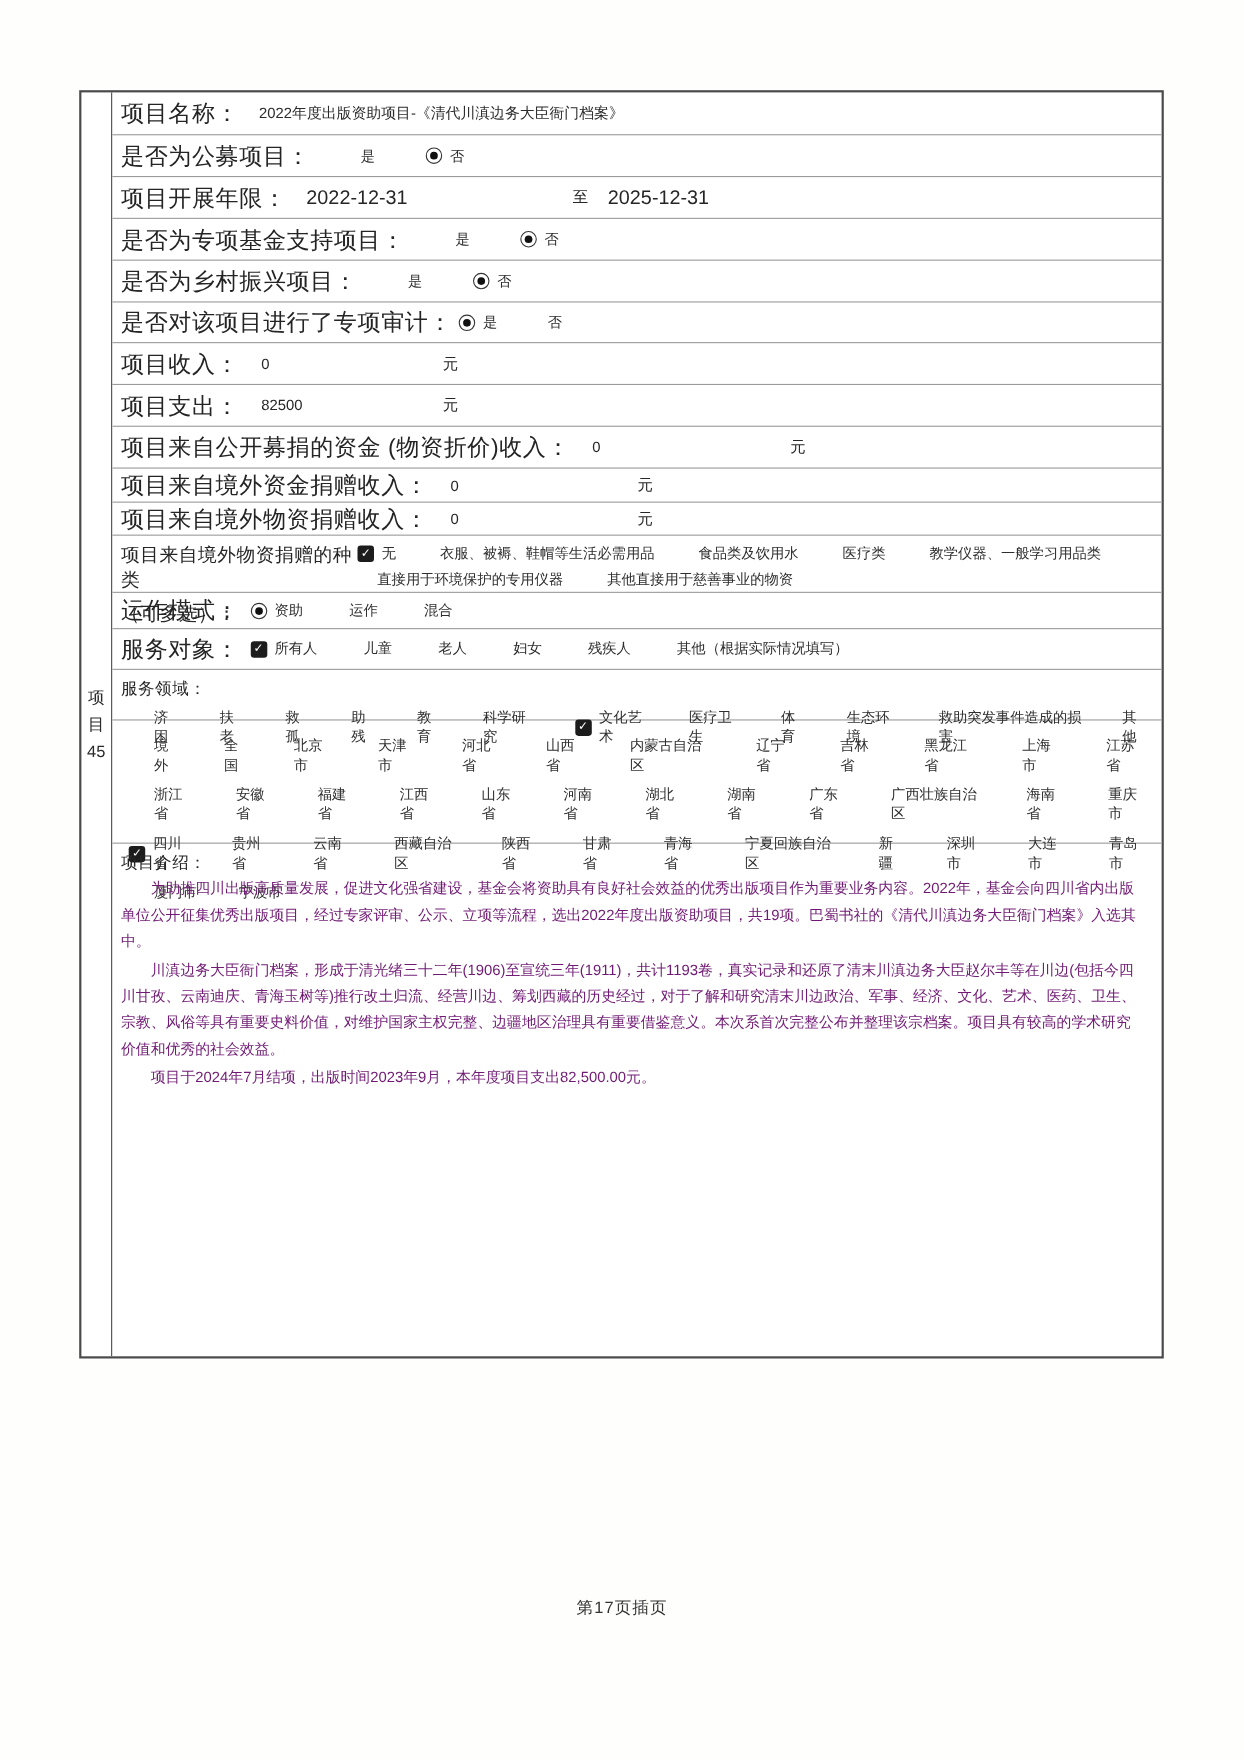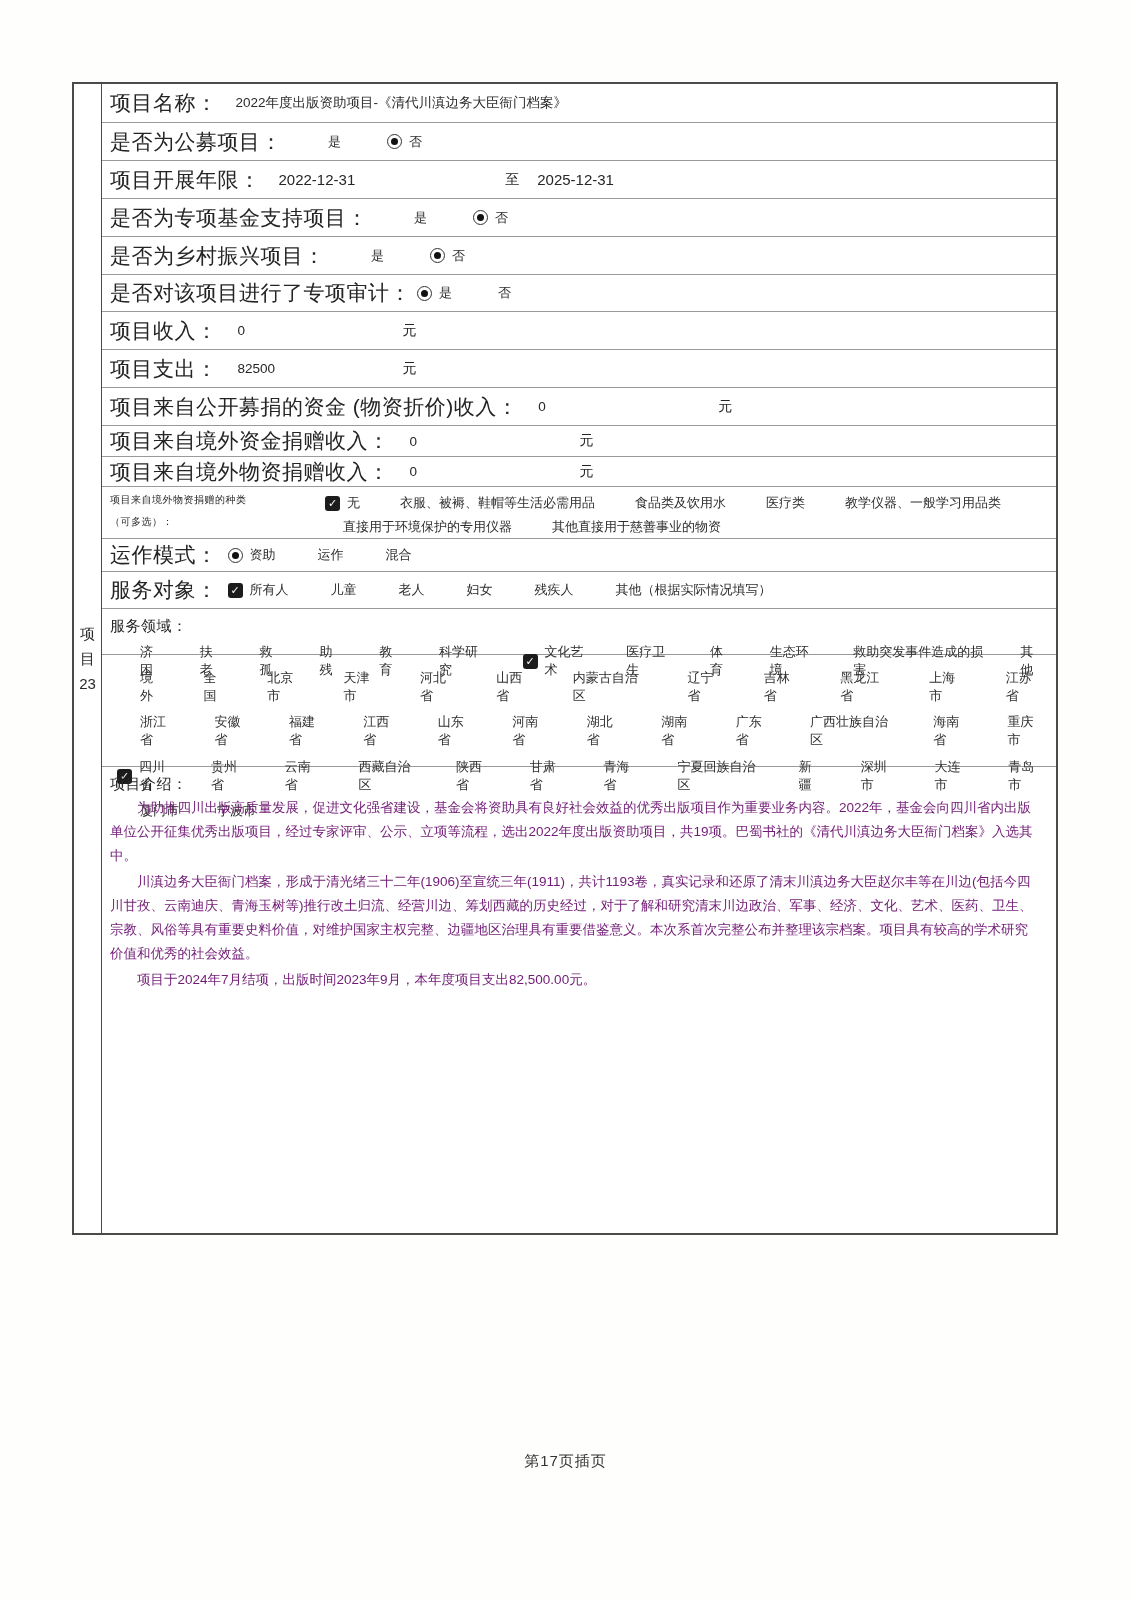--- a/index.html
+++ b/index.html
@@ -17,43 +17,43 @@
   .radio{display:inline-flex;align-items:center;justify-content:center;width:15px;height:15px;border:1.5px solid #333;border-radius:50%;margin-right:7px;box-sizing:border-box;background:#fff;flex:none;}
   .radio .dot{width:7px;height:7px;background:#111;border-radius:50%;}
   .cb{display:inline-flex;align-items:center;justify-content:center;width:15px;height:15px;background:#1c1c1c;border-radius:3px;color:#fff;font-size:11px;line-height:1;margin-right:7px;flex:none;}
   .numval{margin-left:20px;font-size:13.5px;}
   .w165{width:165px;} .w180{width:180px;} .w170{width:170px;}
   .unit{font-size:14px;color:#262626;}
   .h39{height:39px;} .h38{height:38px;} .h37{height:37px;} .h31{height:31px;} .h30{height:30px;}
   .h52{height:52px;} .h33{height:33px;} .h46{height:46px;} .h112{height:112px;} .h245{height:245px;} .h225{height:225px;}
   .multiline{align-items:flex-start;padding-top:6px;}
   .col{flex-direction:column;align-items:stretch;}
-  .lblcol{display:flex;flex-direction:column;gap:8px;width:215px;flex:none;font-size:10px;letter-spacing:.5px;}
+  .lblcol{display:flex;flex-direction:column;gap:8px;width:215px;flex:none;font-size:17px;letter-spacing:.5px;}
   .goods-opts{display:flex;flex-direction:column;gap:6px;padding-top:1px;}
   .opts-line{display:flex;gap:40px;align-items:center;flex:none;}
   .indent2{padding-left:18px;}
   .fieldline{padding-left:30px;gap:36px;margin-top:7px;}
   .area-line{display:flex;gap:38px;align-items:center;padding-left:30px;margin-top:8px;flex:none;}
   .area-line.checkedline{padding-left:7px;margin-top:9px;}
   .period-to{margin-left:150px;font-size:14px;}
-  .period-val{margin-left:18px;font-size:15px;}
+  .period-val{margin-left:18px;font-size:18px;}
   .para{margin:2px 0 0 0;text-indent:2em;font-size:13.5px;line-height:1.78;color:#701a75;padding-right:4px;}
   .sectlbl{font-size:15px;letter-spacing:.5px;margin-top:2px;}
   .footer{position:absolute;left:0;top:1452px;width:100%;text-align:center;font-size:15px;color:#333;letter-spacing:1px;}
 </style>
 </head>
 <body>
 
 <div class="sheet">
   <div class="formtable">
 
     <div class="sidecol">
       <div>项</div>
       <div>目</div>
-      <div>23</div>
+      <div>45</div>
     </div>
 
     <div class="maincol">
 
       <div class="row h39">
         <span class="lbl">项目名称：</span>
         <span class="val">2022年度出版资助项目-《清代川滇边务大臣衙门档案》</span>
       </div>
 
       <div class="row h38">

